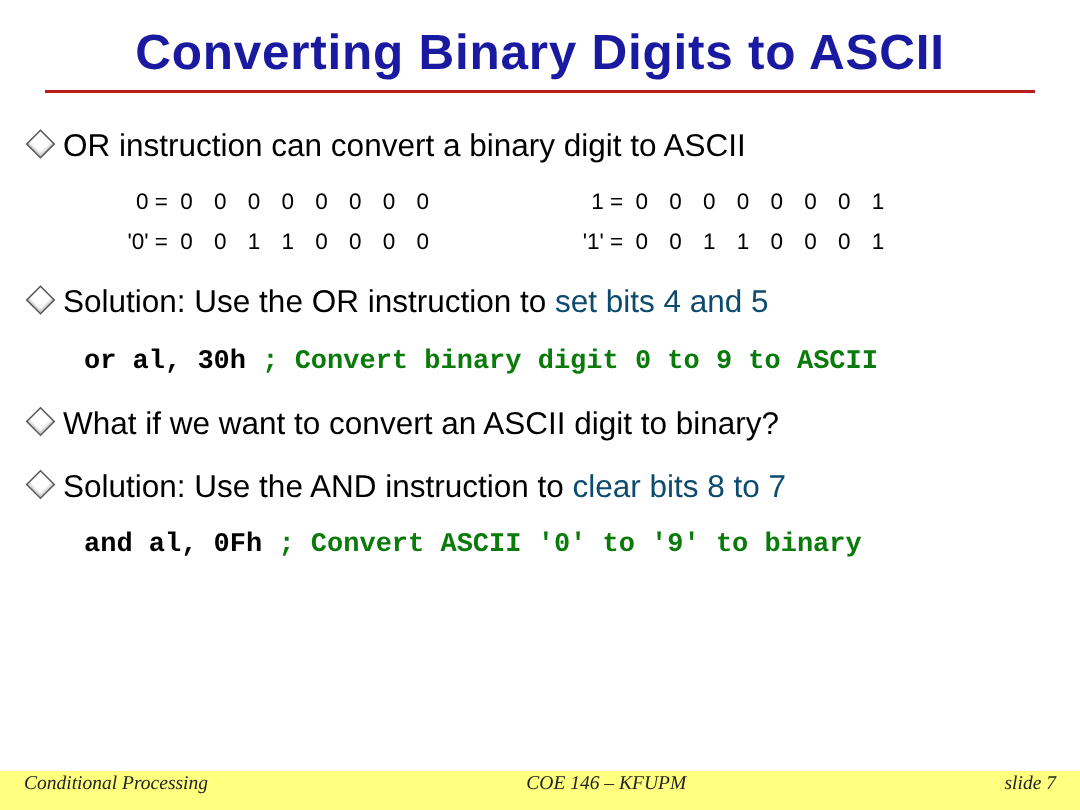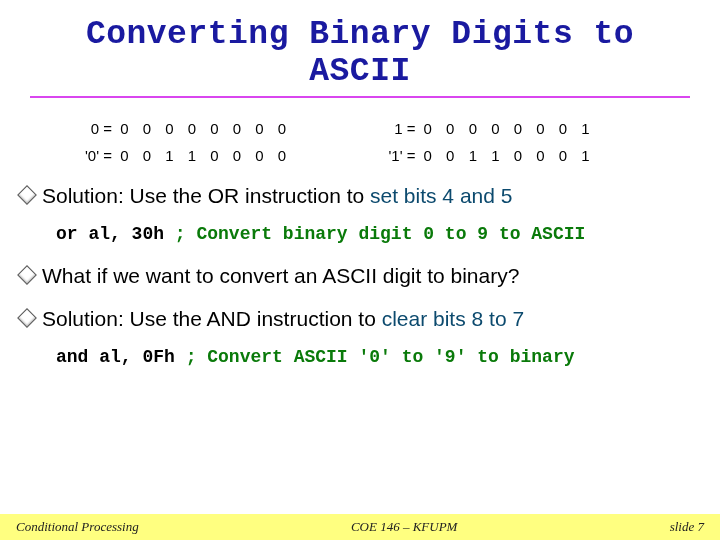--- a/index.html
+++ b/index.html
@@ -13,28 +13,28 @@
     overflow: hidden;
   }
   .slide {
     width: 720px;
     height: 540px;
     position: relative;
     box-sizing: border-box;
     padding: 0 12px;
   }
   .title {
-    font-family: Liberation Mono, monospace;
+    font-family: Liberation Sans, sans-serif;
     font-size: 33px;
     font-weight: bold;
     color: #1a1aa0;
     text-align: center;
     padding-top: 16px;
     padding-bottom: 6px;
-    border-bottom: 2px solid #d946ef;
+    border-bottom: 2px solid #b91c1c;
     margin: 0 18px 22px 18px;
     letter-spacing: 0.5px;
   }
   .bullet {
     font-size: 21px;
     margin: 0 0 14px 8px;
     line-height: 1.35;
   }
   .diamond {
     display: inline-block;
@@ -73,34 +73,37 @@
     position: absolute;
     left: 0; right: 0; bottom: 0;
     height: 26px;
     background: #ffff80;
     font-family: "Times New Roman", serif;
     font-style: italic;
     font-size: 13px;
     color: #222;
     display: flex;
     justify-content: space-between;
-    align-items: center;
+    align-items: flex-start;
     padding: 0 16px;
     box-sizing: border-box;
   }
   .footer .mid { font-style: italic; }
   .footer .right { font-style: italic; }
 </style>
 </head>
 <body>
 
 <div class="slide">
 
   <div class="title">Converting Binary Digits to ASCII</div>
 
+  <div class="bullet">
+    <span class="diamond"></span><span>OR instruction can convert a binary digit to ASCII</span>
+  </div>
 
   <div class="binrows">
     <div class="brow">
       <span class="cell lab">0  =</span>
       <span class="cell bits">0 0 0 0 0 0 0 0</span>
       <span class="gap"></span>
       <span class="cell lab">1  =</span>
       <span class="cell bits">0 0 0 0 0 0 0 1</span>
     </div>
     <div class="brow">

